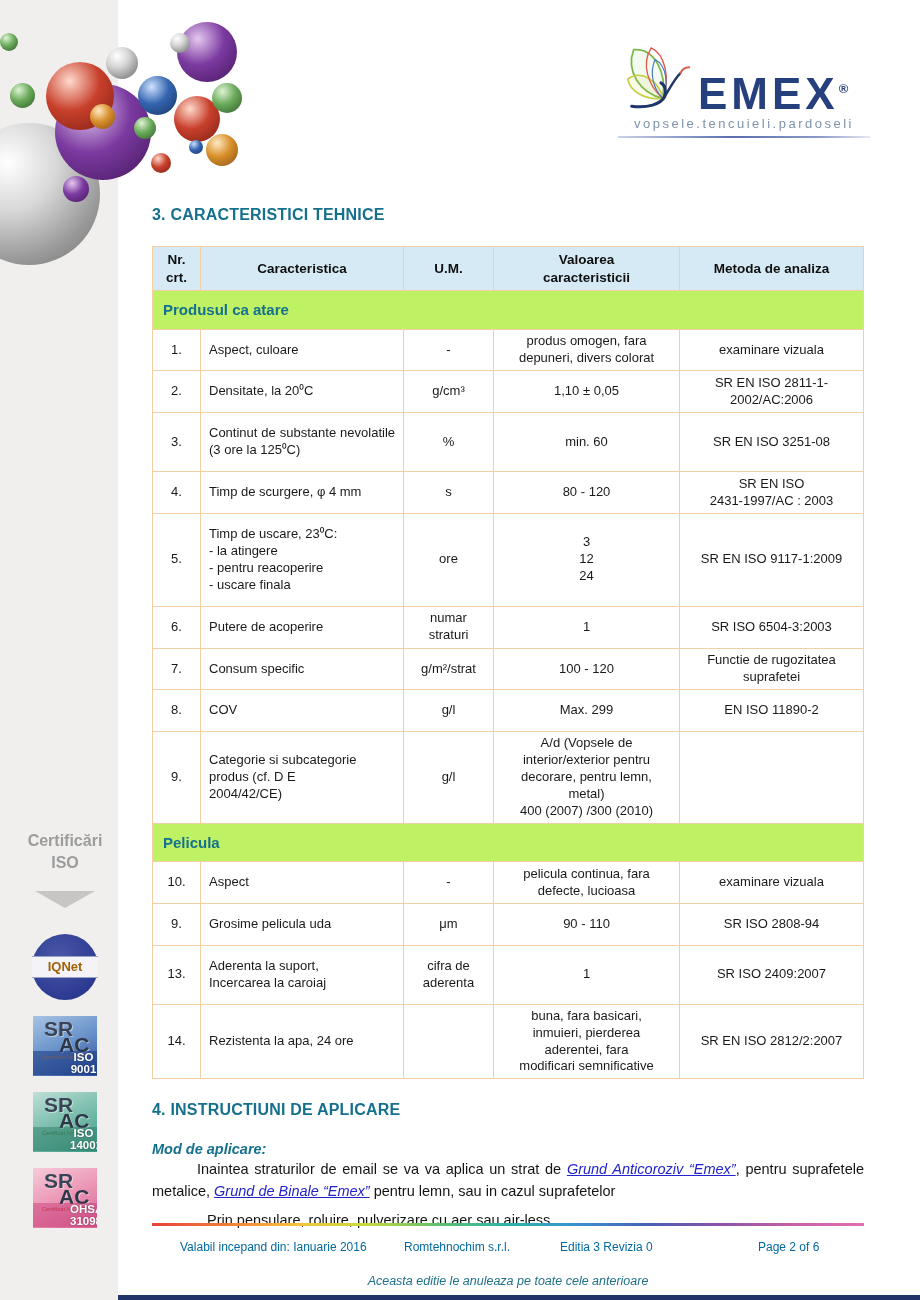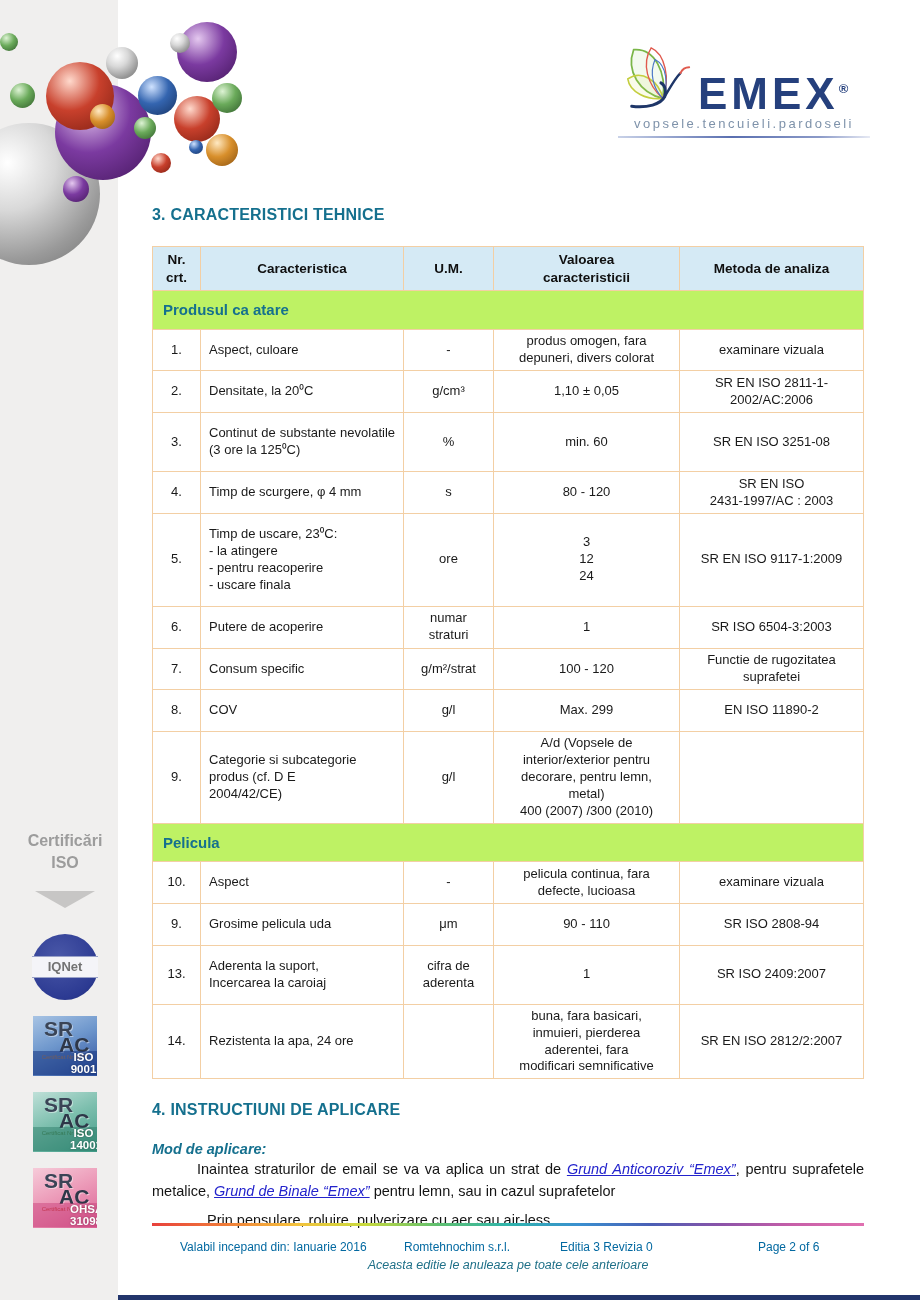--- a/index.html
+++ b/index.html
@@ -32,21 +32,21 @@
 
   
   .side { position:absolute; left:0; top:830px; width:130px; }
   .cert-title { text-align:center; color:#9c9c9c; font-weight:bold; font-size:16px; line-height:1.4; white-space:pre-line; }
   .tri { width:0; height:0; margin:16px auto 0 auto; border-left:30px solid transparent; border-right:30px solid transparent; border-top:17px solid #c7c6c5; }
   .iqnet { position:relative; width:66px; height:66px; margin:26px auto 0 auto; border-radius:50%;
            background:radial-gradient(circle at 40% 35%, #4a58a8 0%, #2c3a92 70%, #1d2а70 100%);
            background:radial-gradient(circle at 40% 35%, #4a58a8 0%, #2c3a92 70%, #1d2a70 100%);
            display:flex; align-items:center; justify-content:center; }
   .iqnet-band { width:66px; height:22px; background:#f4f4f8; border-top:1px solid #9aa2c8; border-bottom:1px solid #9aa2c8;
-                display:flex; align-items:center; justify-content:center; font-weight:bold; font-size:13px; color:#737373; }
+                display:flex; align-items:center; justify-content:center; font-weight:bold; font-size:13px; color:#a16207; }
   .badge { position:relative; width:64px; height:60px; margin:16px auto 0 auto; overflow:hidden; }
   .badge .sr { position:absolute; top:1px; left:11px; font-size:21px; font-weight:bold; color:#3a4456; text-shadow:1px 1px 0 rgba(255,255,255,.45); }
   .badge .ac { position:absolute; top:17px; left:26px; font-size:21px; font-weight:bold; color:#2e3748; text-shadow:1px 1px 0 rgba(255,255,255,.45); }
   .badge .cert { position:absolute; left:0; right:0; bottom:16px; text-align:center; font-size:6px; }
   .badge .blabel { position:absolute; left:0; right:0; bottom:1px; text-align:center; font-size:11.5px; font-weight:bold; color:#ffffff; text-shadow:0 0 2px rgba(0,0,0,.35);padding-left:37px; }
   .b9001  { background:linear-gradient(155deg,#a8c4e4 0%, #6d96cc 45%, #2e4f9c 100%); }
   .b9001 .cert { color:#e08a30; }
   .b9001 .blabel { background:rgba(23,55,130,.55); }
   .b14001 { background:linear-gradient(155deg,#bfe0d8 0%, #7dbfae 45%, #3f9a86 100%); }
   .b14001 .cert { color:#3f7a4a; }
@@ -72,21 +72,21 @@
   .line1 { margin-top:7px; padding-left:55px; }
   .para { margin-top:2px; text-align:justify; text-indent:45px; }
   .doclink { color:#2323cc; font-style:italic; text-decoration:underline; cursor:pointer; }
 
   
   .footer { position:absolute; left:152px; top:1223px; width:712px; }
   .rainbow { height:3px; background:linear-gradient(90deg,#e8413c,#f07a38,#f5c13c,#c8da3d,#5fbf6e,#2fb4ab,#3a8fd0,#4a5fb5,#8c53a8,#c75fa8,#e070b0); }
   .foot-row { position:relative; height:18px; margin-top:14px; font-size:12px; color:#0369a1; }
   .foot-row span { position:absolute; white-space:nowrap; }
   .f1 { left:28px; } .f2 { left:252px; } .f3 { left:408px; } .f4 { left:606px; }
-  .foot-note { margin-top:0; text-align:center; font-size:12.5px; font-style:italic; color:#1f7088; }
+  .foot-note { margin-top:16px; text-align:center; font-size:12.5px; font-style:italic; color:#1f7088; }
   .bottom-bar { position:absolute; left:118px; right:0; bottom:0; height:5px; background:#22356b; }
 </style>
 </head>
 <body>
 
 <div class="gray-band"></div>
 
 <div class="spheres">
   <div class="sp sp-silver" style="left:-42px; top:123px; width:142px; height:142px;"></div>
   <div class="sp sp-purple" style="left:55px; top:84px; width:96px; height:96px;"></div>

